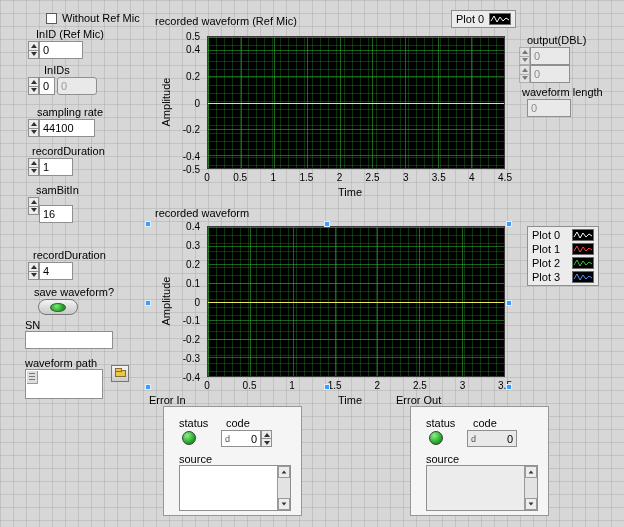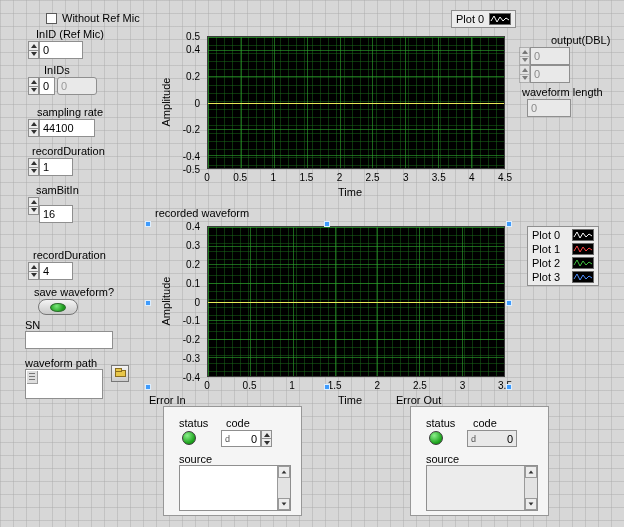--- a/index.html
+++ b/index.html
@@ -205,20 +205,21 @@
         <i></i>
         <i></i>
         <i></i>
       </span>
     <span style="position:absolute; left:15px; top:2px;"></span>
   </div>
   <div class="browse-btn" style="left:111px; top:365px;">
     <span class="folder"></span>
   </div>
 
+  <div class="abs chart-title" style="left:155px; top:15px;">recorded waveform (Ref Mic)</div>
   <div class="legend horizontal" style="left:451px; top:10px;">
       <div class="legend-row">
         <span class="legend-label">Plot 0</span>
         <span class="legend-swatch">
           <svg width="20" height="10" viewBox="0 0 20 10">
             <polyline points="1,7 4,2 7,8 10,3 13,7 16,4 19,6" fill="none" stroke="#f8f8f8" stroke-width="1"></polyline>
           </svg>
         </span>
       </div>
     </div>
@@ -260,21 +261,21 @@
       <span class="tick" style="left: 44.4444%;">2</span>
       <span class="tick" style="left: 55.5556%;">2.5</span>
       <span class="tick" style="left: 66.6667%;">3</span>
       <span class="tick" style="left: 77.7778%;">3.5</span>
       <span class="tick" style="left: 88.8889%;">4</span>
       <span class="tick" style="left: 100%;">4.5</span>
     </div>
   <div class="axis-label" style="left:134px; top:96px; width:64px; transform:rotate(-90deg);">Amplitude</div>
   <div class="axis-label" style="left:327px; top:186px; width:46px;">Time</div>
 
-  <div class="abs lbl" style="left:527px; top:34px;margin-left:24px;">output(DBL)</div>
+  <div class="abs lbl" style="left:527px; top:34px;">output(DBL)</div>
   <div class="num-ctl" style="left:519px; top:47px;">
     <span class="spin dim">
       <span class="sb">
           <i class="tri-up"></i>
         </span>
         <span class="sb">
           <i class="tri-down"></i>
         </span>
     </span>
     <span class="field ind" style="width:40px;">0</span>

